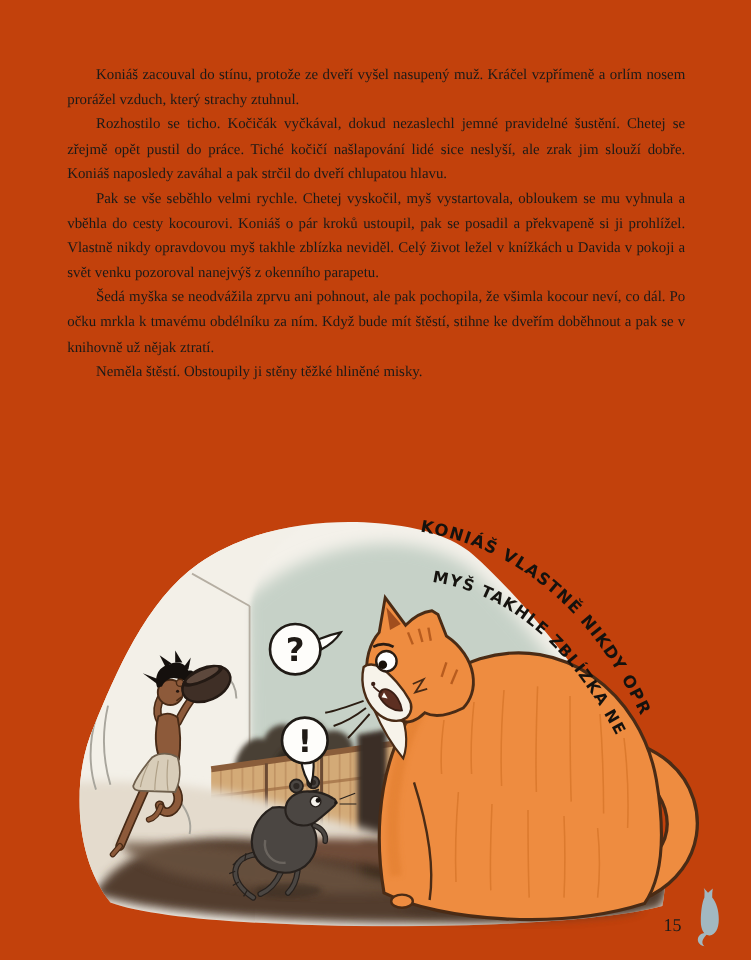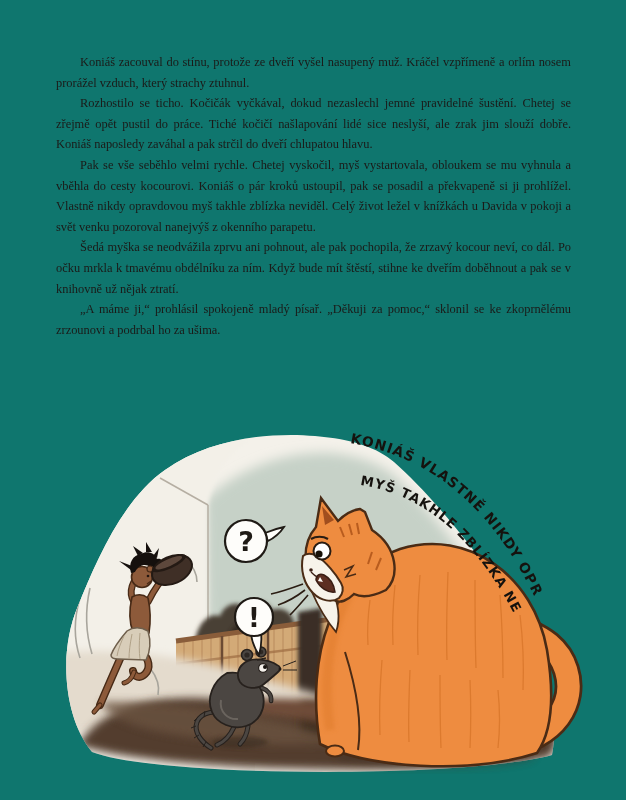--- a/index.html
+++ b/index.html
@@ -1,17 +1,17 @@
 <!DOCTYPE html>
 <html><head>
 <meta charset="utf-8">
 <style>
   html,body{margin:0;padding:0;background:#e8e8e8;}
   .page{
-    position:relative;width:626px;height:800px;background:#0f766e;
+    position:relative;width:626px;height:800px;background:#c2410c;
     margin:0 auto;overflow:hidden;
     font-family:"Liberation Serif", serif;
   }
   .text-block{
     position:absolute;left:56px;top:52px;width:515px;
     font-size:12.4px;line-height:20.6px;color:#1b1a18;
     text-align:justify;
   }
   .text-block p{margin:0;text-indent:24px;}
   .illustration{position:absolute;left:0;top:0;width:626px;height:800px;}
@@ -27,22 +27,22 @@
 </style>
 </head>
 <body>
 
 <div class="page">
 
   <div class="text-block">
     <p>Koniáš zacouval do stínu, protože ze dveří vyšel nasupený muž. Kráčel vzpřímeně a orlím nosem prorážel vzduch, který strachy ztuhnul.</p>
     <p>Rozhostilo se ticho. Kočičák vyčkával, dokud nezaslechl jemné pravidelné šustění. Chetej se zřejmě opět pustil do práce. Tiché kočičí našlapování lidé sice neslyší, ale zrak jim slouží dobře. Koniáš naposledy zaváhal a pak strčil do dveří chlupatou hlavu.</p>
     <p>Pak se vše seběhlo velmi rychle. Chetej vyskočil, myš vystartovala, obloukem se mu vyhnula a vběhla do cesty kocourovi. Koniáš o pár kroků ustoupil, pak se posadil a překvapeně si ji prohlížel. Vlastně nikdy opravdovou myš takhle zblízka neviděl. Celý život ležel v knížkách u Davida v pokoji a svět venku pozoroval nanejvýš z okenního parapetu.</p>
-    <p>Šedá myška se neodvážila zprvu ani pohnout, ale pak pochopila, že zrzavý kocour neví, co dál. Po očku mrkla k tmavému obdélníku za ním. Když bude mít štěstí, stihne ke dveřím doběhnout a pak se v knihovně už nějak ztratí.</p>
-    <p>„A máme ji,“ prohlásil spokojeně mladý písař. „Děkuji za pomoc,“ sklonil se ke zkoprnělému zrzounovi a podrbal ho za ušima.</p>
+    <p>Šedá myška se neodvážila zprvu ani pohnout, ale pak pochopila, že všimla kocour neví, co dál. Po očku mrkla k tmavému obdélníku za ním. Když bude mít štěstí, stihne ke dveřím doběhnout a pak se v knihovně už nějak ztratí.</p>
+    <p>Neměla štěstí. Obstoupily ji stěny těžké hliněné misky.</p>
   </div>
 
   <svg class="illustration" viewBox="0 0 626 800" xmlns="http://www.w3.org/2000/svg">
     <defs>
       <clipPath id="blob">
         <path d="M 92 752 C 64 718 58 652 78 606 C 96 562 122 500 165 470 C 210 438 272 432 315 436
                  C 352 439 378 448 394 462 C 428 492 470 542 508 598 C 537 642 562 702 552 755
                  C 470 778 160 778 92 752 Z"></path>
       </clipPath>
       <filter id="soft2" x="-30%" y="-30%" width="160%" height="160%">
@@ -285,14 +285,22 @@
     <g>
       <text class="caption-text" font-size="13.8">
         <textPath href="#capPath1">KONIÁŠ VLASTNĚ NIKDY OPRAVDOVOU</textPath>
       </text>
       <text class="caption-text" font-size="13.2">
         <textPath href="#capPath2">MYŠ TAKHLE ZBLÍZKA NEVIDĚL.</textPath>
       </text>
     </g>
   </svg>
 
+  <div class="footer">
+    <div class="page-number">15</div>
+    <svg width="26" height="52" viewBox="0 0 26 52">
+      <path fill="#a2b8c1" d="M 9 10 C 9 7 9.5 4.5 8.5 2 L 12 6 L 16 2.5 C 15.5 5 15.5 7.5 15.5 10
+               C 19 14 21 21 21 28 C 21 36 18 41 13.5 41.5 C 9 42 6 37 6 30 C 6 22 7 14 9 10 Z"></path>
+      <path fill="#a2b8c1" d="M 12 40 C 8 43.5 5.5 47.5 9 50.5 C 4.5 50 2 45.5 4.5 42 C 6 39.8 9.5 39 12 40 Z"></path>
+    </svg>
+  </div>
 
 </div>
 
 </body></html>

